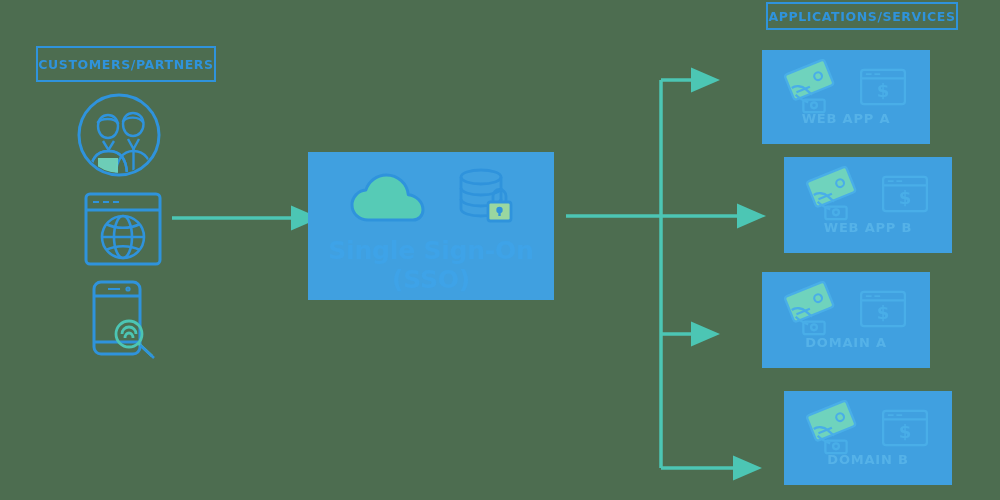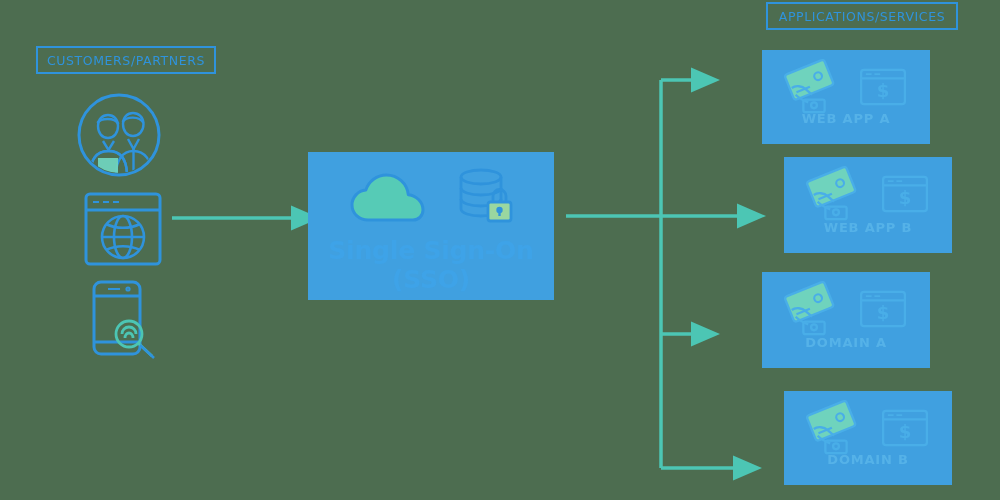--- a/index.html
+++ b/index.html
@@ -26,27 +26,27 @@
     position: absolute;
     border: 2px solid #2f93dc;
     background: transparent;
     display: flex;
     align-items: center;
     justify-content: center;
     box-sizing: border-box;
   }
   .chip span {
     color: #2f93dc;
-    font-weight: normal;
+    font-weight: bold;
     font-size: 12.5px;
     letter-spacing: 0.6px;
     white-space: nowrap;
     font-family: "DejaVu Sans", sans-serif;
   }
-  #chip-customers { left: 36px; top: 46px; width: 180px; height: 28px; }
+  #chip-customers { left: 36px; top: 46px; width: 180px; height: 36px; }
   #chip-applications { left: 766px; top: 2px; width: 192px; height: 28px; }
 
   
   .left-icon {
     position: absolute;
     width: 86px;
     height: 86px;
   }
   #icon-users { left: 76px; top: 92px; }
   #icon-browser { left: 80px; top: 186px; }

